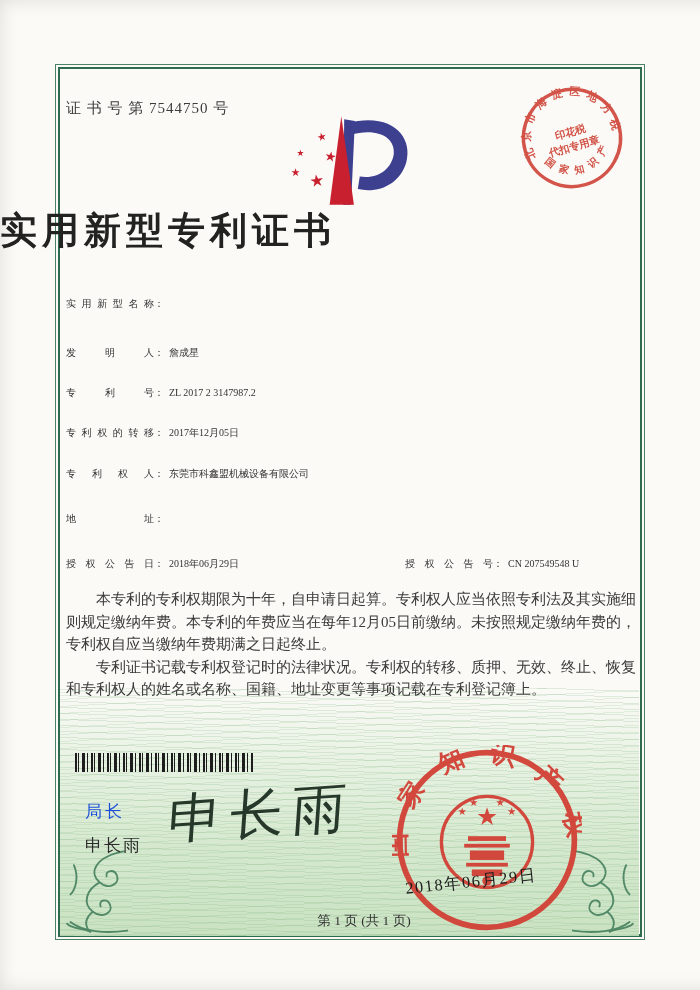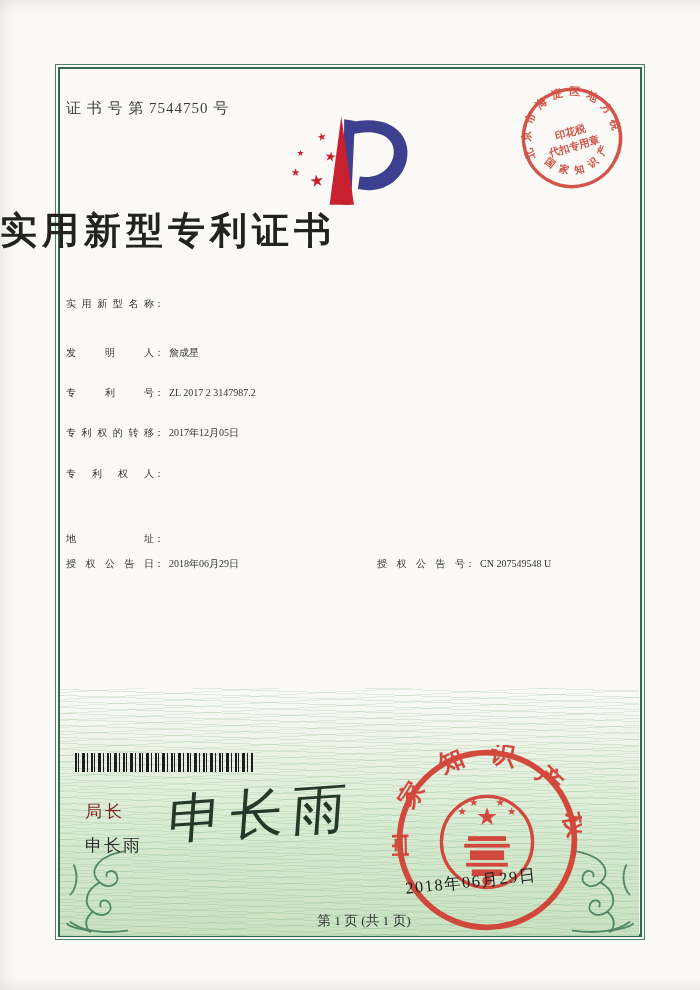--- a/index.html
+++ b/index.html
@@ -17,26 +17,26 @@
       linear-gradient(180deg, rgba(216,235,210,0) 0%, rgba(216,235,210,.55) 30%, rgba(206,229,199,.85) 65%, rgba(199,225,191,.95) 100%);}
   .cert-number{position:absolute;left:66px;top:99px;font-size:15px;letter-spacing:1px;color:#3c3c3c;z-index:2;}
   .logo{position:absolute;left:283px;top:108px;width:136px;height:102px;z-index:2;}
   .tax-stamp{position:absolute;left:520px;top:86px;width:104px;height:104px;transform:rotate(-16deg);opacity:.92;z-index:2;}
   .page-title{position:absolute;left:0;right:0;top:206px;text-align:left;font-size:37px;font-weight:700;
       letter-spacing:5px;color:#222320;z-index:2;}
   .frow{position:absolute;left:66px;display:flex;align-items:flex-start;font-size:10px;color:#333;z-index:2;line-height:1.45;}
   .flabel{width:88px;flex:none;text-align:justify;text-align-last:justify;}
   .fcolon{flex:none;width:15px;}
   .fvalue{max-width:455px;}
-  .fgroup2{display:flex;margin-left:60px;align-items:flex-end;}
+  .fgroup2{display:flex;margin-left:88px;align-items:flex-end;}
   .paragraphs{position:absolute;left:66px;top:588px;width:570px;font-size:15px;line-height:1.5;color:#3a3a3a;z-index:2;}
   .paragraphs p{margin:0;text-indent:2em;text-align:justify;}
   .barcode{position:absolute;left:75px;top:753px;width:178px;height:19px;z-index:2;
     background:repeating-linear-gradient(90deg,#1d1d1d 0 2px,rgba(0,0,0,0) 2px 3px,#1d1d1d 3px 4px,rgba(0,0,0,0) 4px 7px,#1d1d1d 7px 10px,rgba(0,0,0,0) 10px 12px,#1d1d1d 12px 13px,rgba(0,0,0,0) 13px 16px);}
-  .officer-title{position:absolute;left:85px;top:800px;font-size:17px;letter-spacing:3px;color:#7f1d1d;z-index:2;}
+  .officer-title{position:absolute;left:85px;top:800px;font-size:17px;letter-spacing:3px;color:#1d4ed8;z-index:2;}
   .officer-name{position:absolute;left:85px;top:834px;font-size:17px;letter-spacing:2px;color:#2b2b2b;z-index:2;}
   .signature{position:absolute;left:168px;top:778px;font-size:54px;letter-spacing:8px;color:#26382a;
       transform:rotate(-4deg) skewX(-8deg);z-index:2;}
   .main-seal{position:absolute;left:392px;top:745px;width:190px;height:190px;opacity:.92;z-index:2;}
   .seal-date{position:absolute;left:405px;top:871px;font-size:16.5px;letter-spacing:1.5px;color:#1c1c1c;
       transform:rotate(-6deg);z-index:3;}
   .page-footer{position:absolute;left:0;right:0;top:912px;text-align:center;font-size:13.5px;color:#333;z-index:2;}
   .ornament{position:absolute;width:72px;height:86px;z-index:1;}
   .ornament.left{left:62px;top:848px;}
   .ornament.right{left:566px;top:848px;transform:scaleX(-1);}
@@ -122,37 +122,40 @@
       <span class="fvalue">ZL 2017 2 3147987.2</span>
   </div>
   <div class="frow" style="top:426px">
     <span class="flabel">专利权的转移</span>
       <span class="fcolon">：</span>
       <span class="fvalue">2017年12月05日</span>
   </div>
   <div class="frow" style="top:467px">
     <span class="flabel">专利权人</span>
       <span class="fcolon">：</span>
+      <span class="fvalue">东莞市科鑫盟机械设备有限公司</span>
   </div>
-  <div class="frow" style="top:532px">
+  <div class="frow" style="top:512px">
     <span class="flabel">地址</span>
       <span class="fcolon">：</span>
   </div>
   <div class="frow" style="top:557px">
     <span class="flabel">授权公告日</span>
       <span class="fcolon">：</span>
       <span class="fvalue" style="width:148px">2018年06月29日</span>
     <span class="fgroup2">
       <span class="flabel">授权公告号</span>
         <span class="fcolon">：</span>
         <span class="fvalue">CN 207549548 U</span>
     </span>
   </div>
 
   <div class="paragraphs">
+    <p>本专利的专利权期限为十年，自申请日起算。专利权人应当依照专利法及其实施细则规定缴纳年费。本专利的年费应当在每年12月05日前缴纳。未按照规定缴纳年费的，专利权自应当缴纳年费期满之日起终止。</p>
+    <p>专利证书记载专利权登记时的法律状况。专利权的转移、质押、无效、终止、恢复和专利权人的姓名或名称、国籍、地址变更等事项记载在专利登记簿上。</p>
   </div>
 
   <div class="barcode"></div>
 
   <div class="officer-title">局长</div>
   <div class="officer-name">申长雨</div>
   <div class="signature">申长雨</div>
 
   <svg class="main-seal" viewBox="0 0 200 200">
     <defs>

